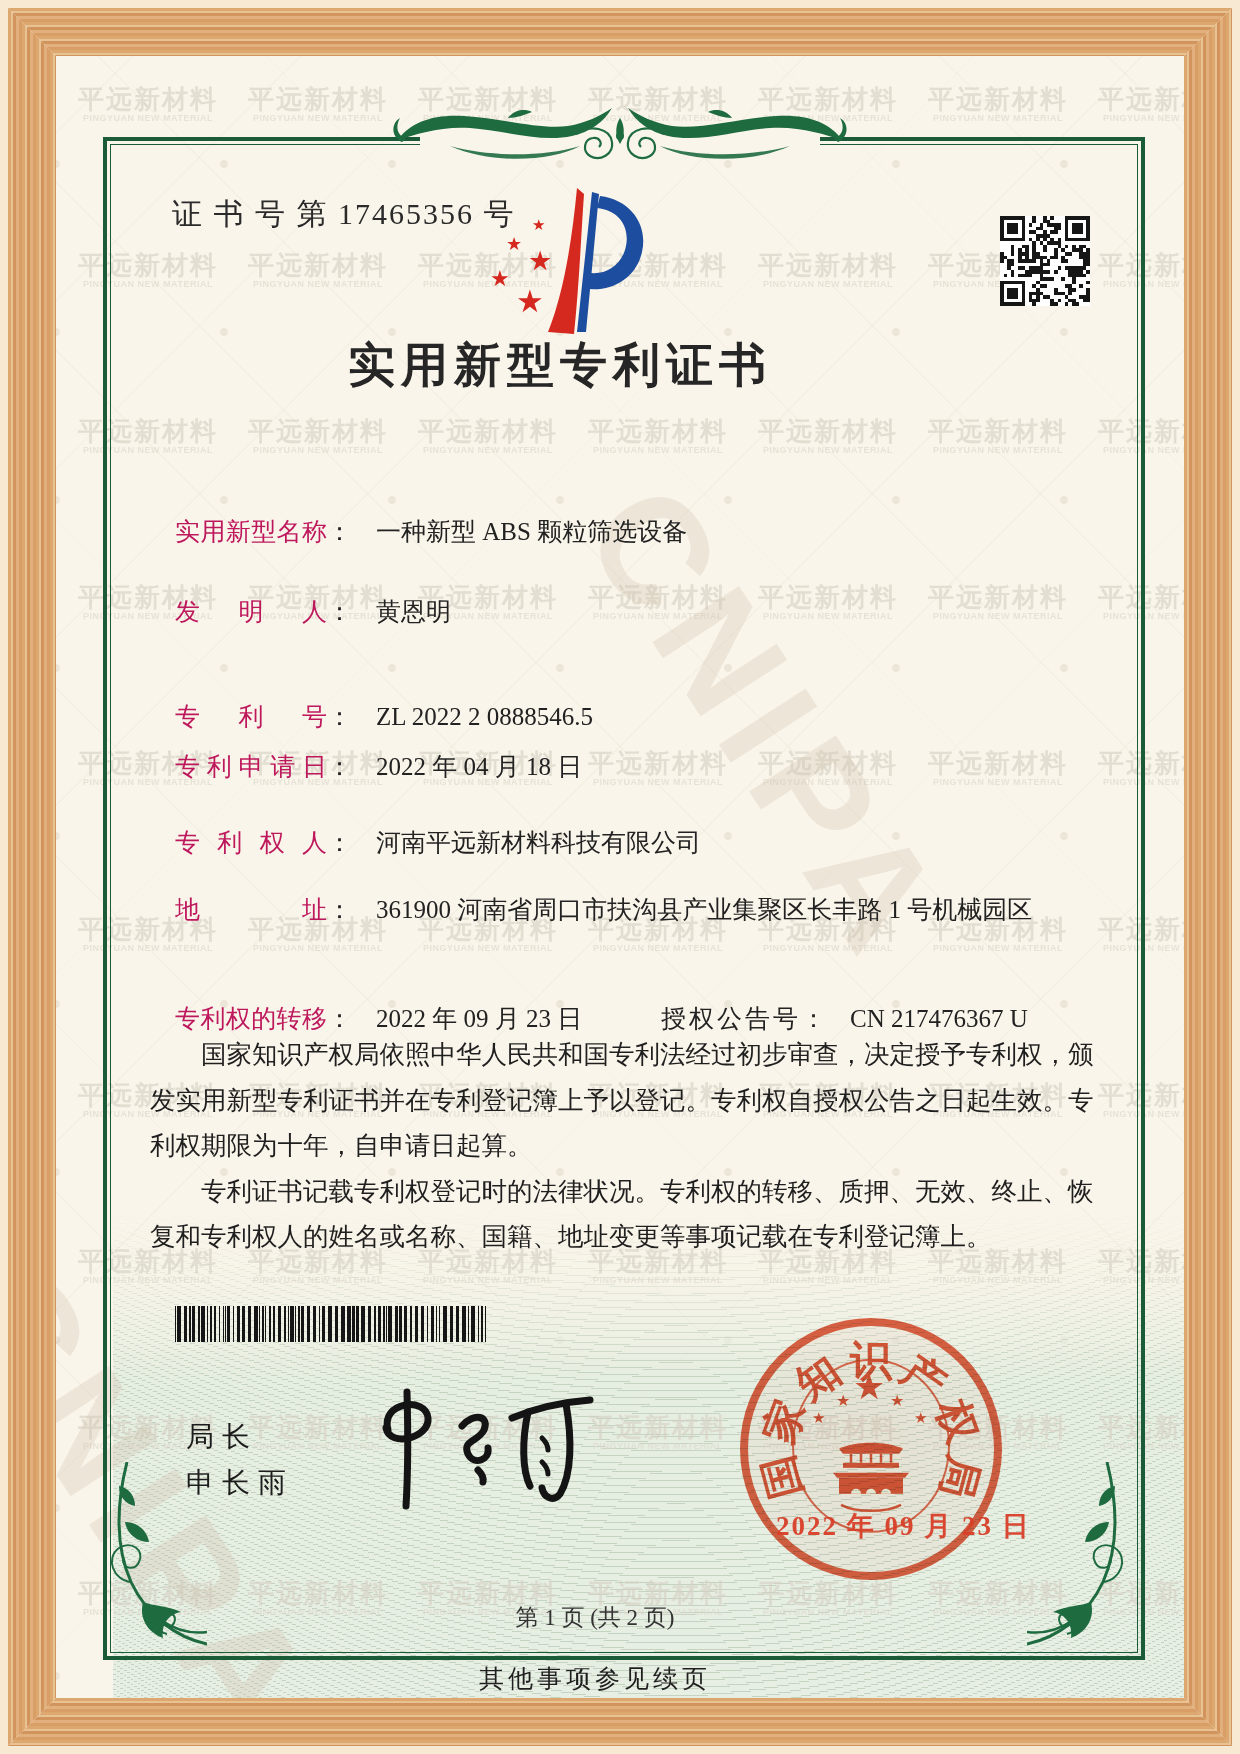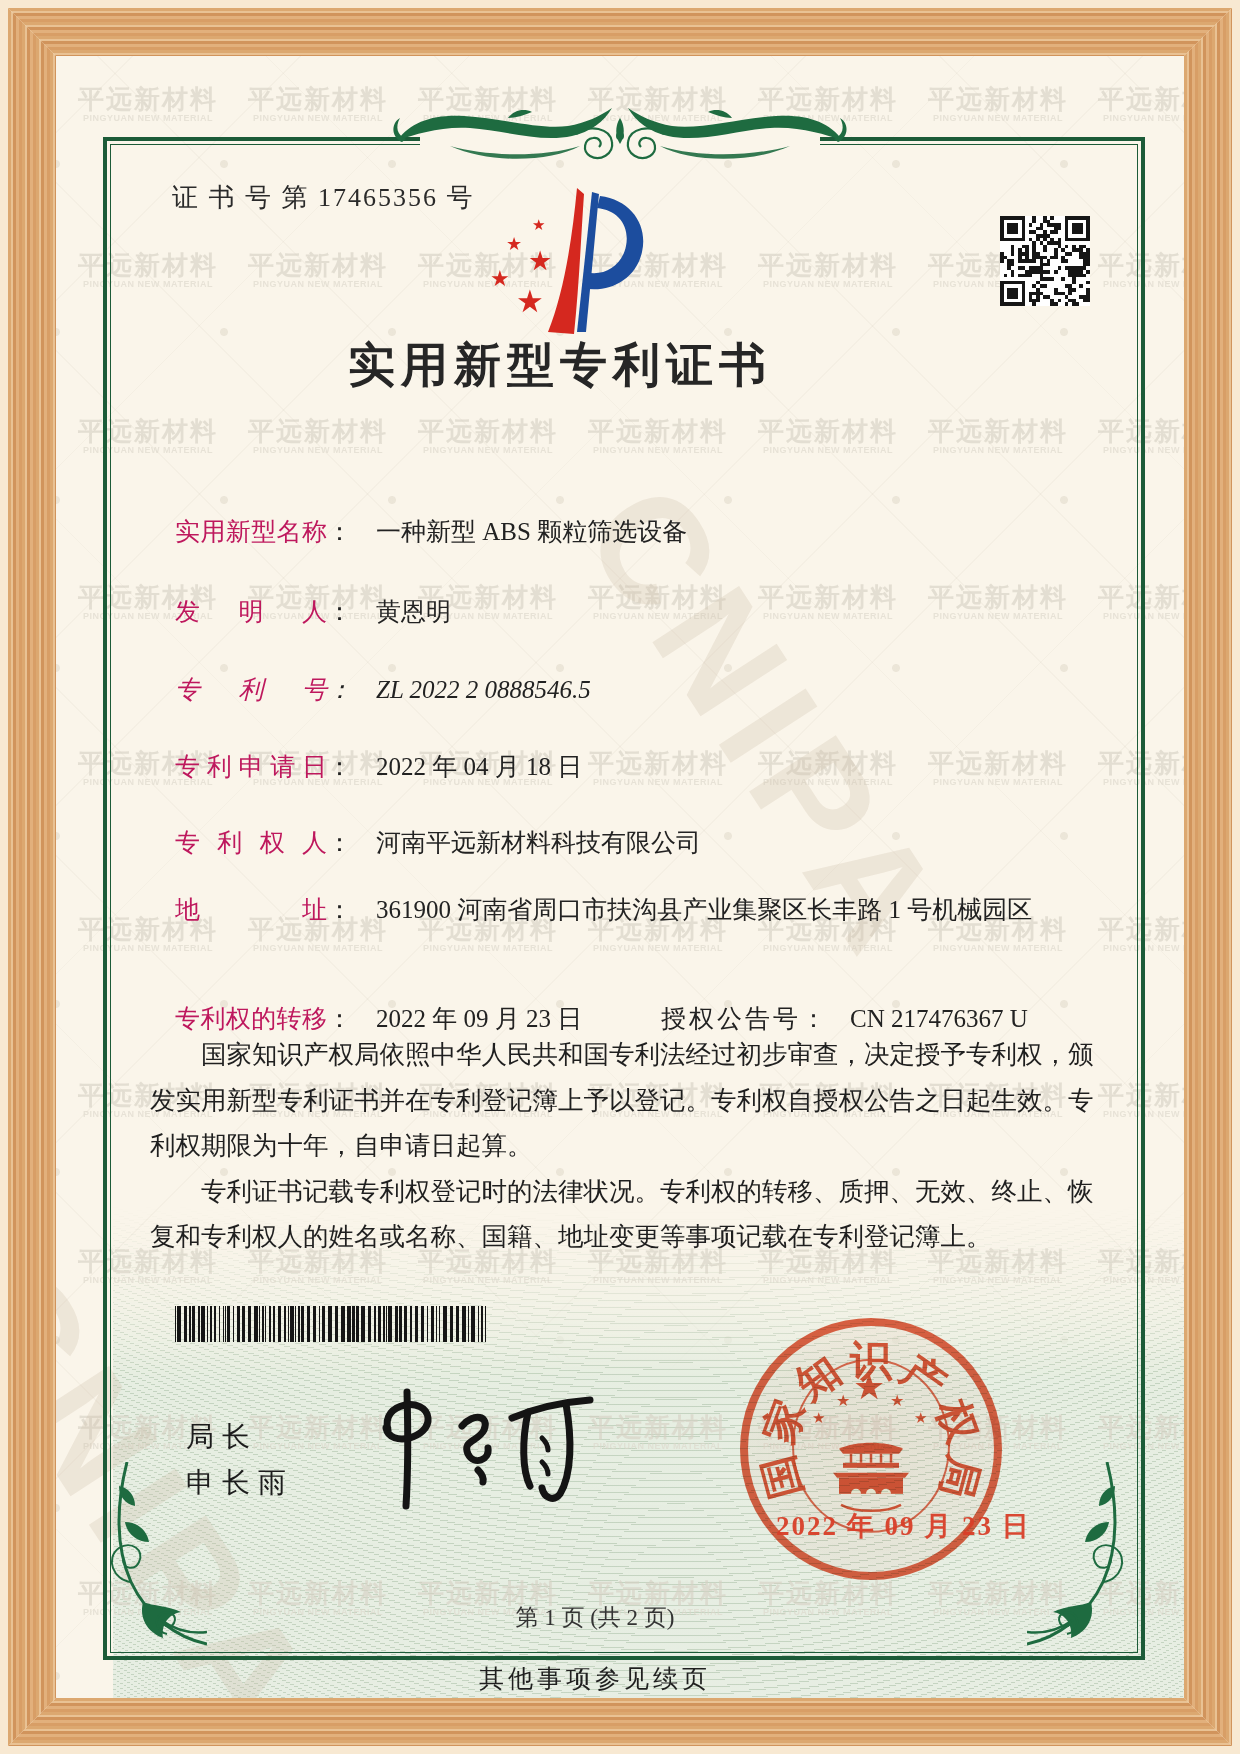--- a/index.html
+++ b/index.html
@@ -39,21 +39,21 @@
   .wm-big{position:absolute;z-index:2;font-family:"Liberation Sans","DejaVu Sans",sans-serif;
           font-weight:700;font-size:150px;letter-spacing:14px;color:rgba(205,190,170,.28);
           transform-origin:left top;pointer-events:none;}
   
   .gborder{position:absolute;left:103px;top:137px;width:1034px;height:1515px;
            border:4px solid #1c5b38;z-index:3;}
   .gborder-inner{position:absolute;inset:3px;border:1.5px solid #1c5b38;}
   .ornament{position:absolute;z-index:4;}
   
   .content{position:absolute;inset:0;z-index:5;color:#222;}
-  .cert-no{position:absolute;left:172px;top:180px;font-size:26px;letter-spacing:2px;color:#2a2a2a;}
+  .cert-no{position:absolute;left:172px;top:194px;font-size:30px;letter-spacing:2px;color:#2a2a2a;}
   .title{position:absolute;left:40px;top:334px;width:1040px;text-align:center;
          font-size:47px;font-weight:700;letter-spacing:6px;color:#262626;}
   .field-row{position:absolute;left:175px;font-size:25px;display:flex;align-items:flex-start;line-height:38px;}
   .flabel{display:inline-block;width:152px;text-align:justify;text-align-last:justify;color:#be185d;}
   .fcolon{margin:0 2px 0 0;}
   .fvalue{margin-left:22px;}
   .w-addr{width:665px;}
   .grant-right{position:absolute;left:486px;top:0;display:flex;}
   .grant-right .flabel2{letter-spacing:3px;}
   .paras{position:absolute;left:150px;top:1032px;width:948px;font-size:25.5px;line-height:45.5px;color:#1f1f1f;}
@@ -643,21 +643,21 @@
   <div class="field-row" style="top:513px;">
     <span class="flabel">实用新型名称</span>
       <span class="fcolon">：</span>
     <span class="fvalue">一种新型 ABS 颗粒筛选设备</span>
   </div>
   <div class="field-row" style="top:593px;">
     <span class="flabel">发明人</span>
       <span class="fcolon">：</span>
     <span class="fvalue">黄恩明</span>
   </div>
-  <div class="field-row" style="top:671px;font-style:italic;">
+  <div class="field-row" style="top:698px;">
     <span class="flabel">专利号</span>
       <span class="fcolon">：</span>
     <span class="fvalue">ZL 2022 2 0888546.5</span>
   </div>
   <div class="field-row" style="top:748px;">
     <span class="flabel">专利申请日</span>
       <span class="fcolon">：</span>
     <span class="fvalue">2022 年 04 月 18 日</span>
   </div>
   <div class="field-row" style="top:824px;">

